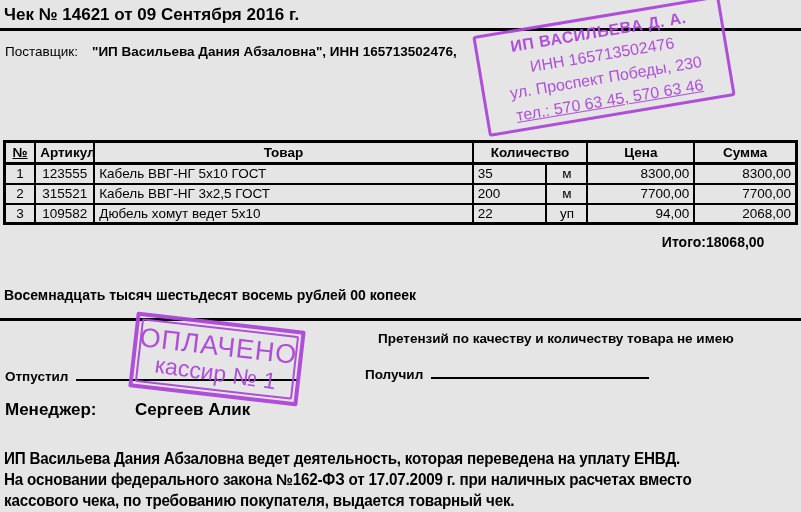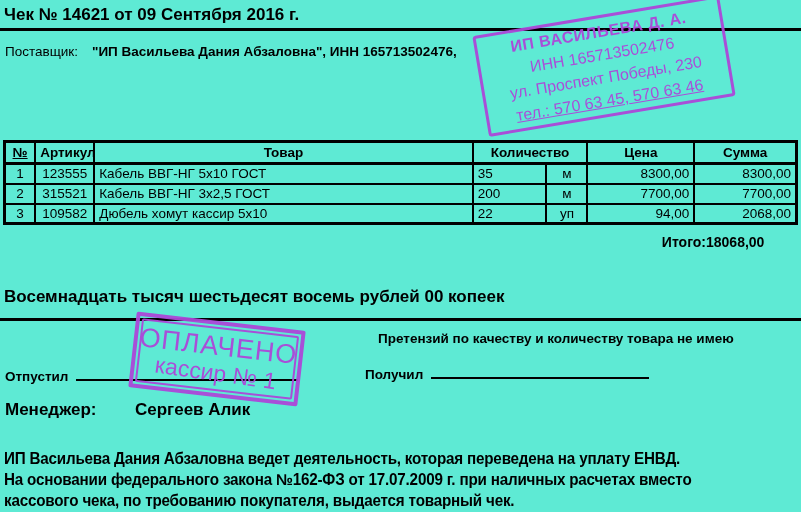--- a/index.html
+++ b/index.html
@@ -1,18 +1,18 @@
 <!DOCTYPE html>
 <html style="--stamp-color: #ad47d9;"><head>
 <meta charset="utf-8">
 <style>
   * { margin:0; padding:0; box-sizing:border-box; }
   html,body { background:#fff; }
   .page {
-    position:relative; width:801px; height:512px; background:#5eead4;
+    position:relative; width:801px; height:512px; background:#e5e5e5;
     font-family:"Liberation Sans", sans-serif; color:#000; overflow:hidden;
   }
   .title { position:absolute; left:4px; top:5px; font-size:17px; font-weight:bold; white-space:nowrap; }
   .rule { position:absolute; left:0; width:801px; height:3px; background:#000; }
   .rule1 { top:28px; }
   .rule2 { top:318px; }
 
   .supplier { position:absolute; left:5px; top:44px; font-size:13.5px; white-space:nowrap; }
   .supplier .lbl { font-weight:normal; }
   .supplier .val { font-weight:bold; margin-left:14px; }
@@ -45,21 +45,21 @@
   .c-qty  { width:65px;  text-align:left; }
   .c-unit { width:36px;  text-align:center; }
   .c-price{ width:94px;  text-align:right; }
   .c-sum  { width:90px;  text-align:right; }
   th.h-num { text-decoration:underline; }
 
   .total-row { position:absolute; left:0; top:234px; width:790px; text-align:right; font-size:14px; font-weight:bold; }
   .total-row .tval { display:inline-block; width:84px; text-align:left; }
 
   .items-line { position:absolute; left:4px; top:265px; font-size:13px; }
-  .amount-words { position:absolute; left:4px; top:287px; font-size:17px; font-weight:bold; }
+  .amount-words { position:absolute; left:4px; top:287px; font-size:14px; font-weight:bold; }
 
   .claims { position:absolute; left:350px; top:331px; font-size:13.5px; font-weight:bold;padding-left:28px; }
 
   .sig { position:absolute; font-size:13.5px; font-weight:bold; white-space:nowrap; }
   .sig-released { left:5px; top:368px; }
   .sig-received { left:365px; top:366px; }
   .sig-line { display:inline-block; border-bottom:2px solid #000; height:13px; margin-left:8px; }
   .sig-released .sig-line { width:222px; }
   .sig-received .sig-line { width:218px; }
 
@@ -143,21 +143,21 @@
         <td class="c-sku">315521</td>
         <td class="c-item">Кабель ВВГ-НГ 3х2,5 ГОСТ</td>
         <td class="c-qty">200</td>
         <td class="c-unit">м</td>
         <td class="c-price">7700,00</td>
         <td class="c-sum">7700,00</td>
       </tr>
       <tr>
         <td class="c-num">3</td>
         <td class="c-sku">109582</td>
-        <td class="c-item">Дюбель хомут кассир 5х10</td>
+        <td class="c-item">Дюбель хомут ведет 5х10</td>
         <td class="c-qty">22</td>
         <td class="c-unit">уп</td>
         <td class="c-price">94,00</td>
         <td class="c-sum">2068,00</td>
       </tr>
     </tbody>
   </table>
 
   <div class="total-row">
     <span>Итого:</span><span class="tval">18068,00</span>

